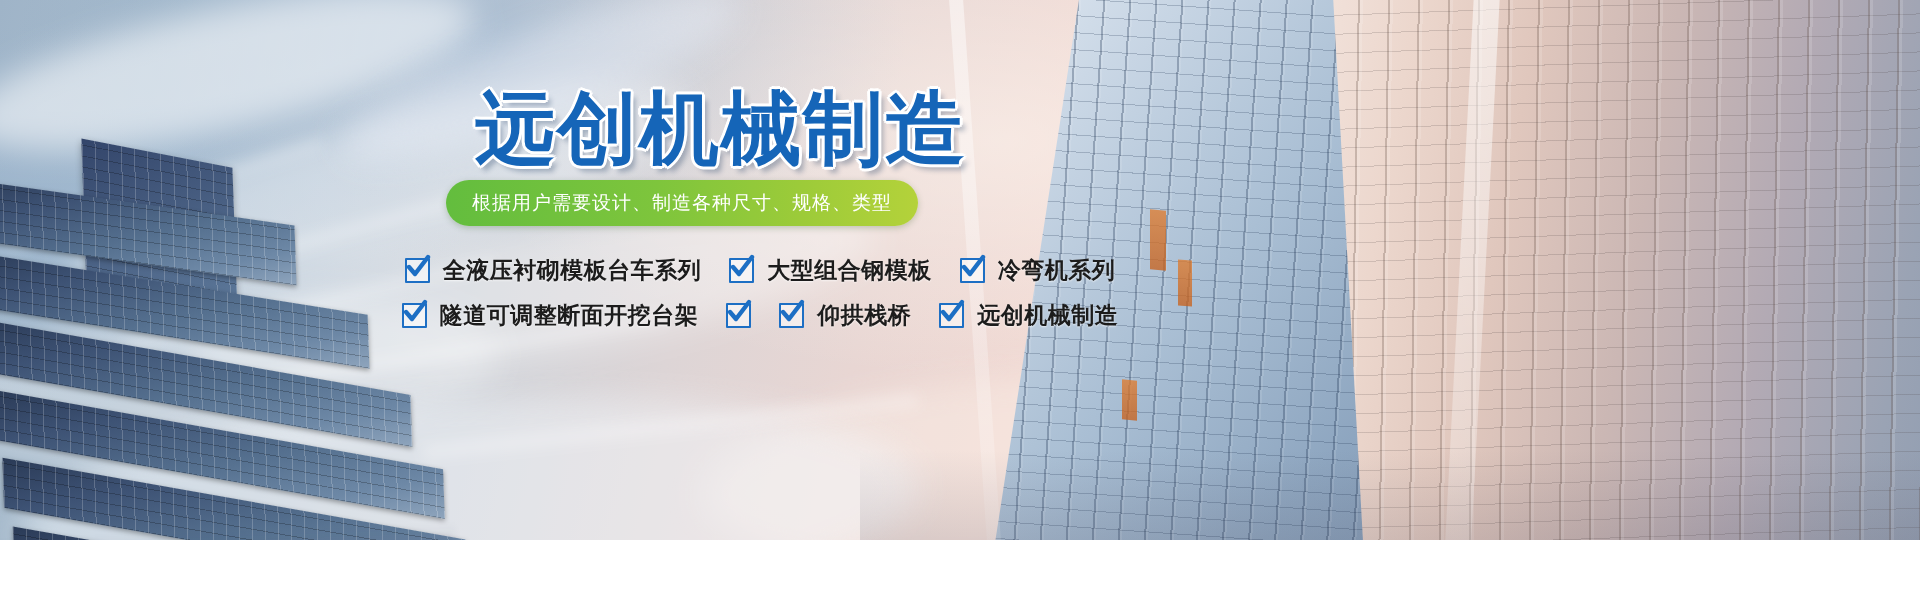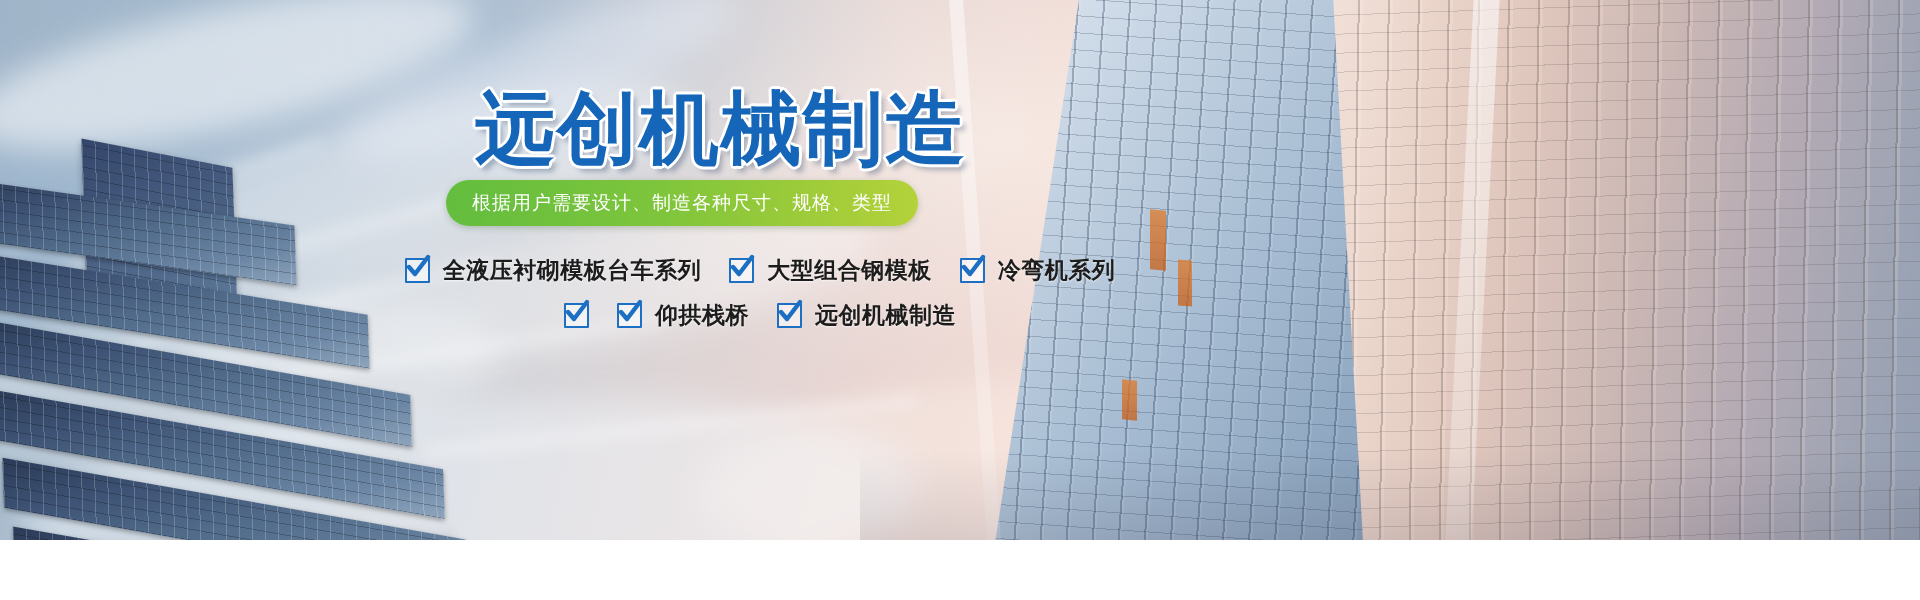--- a/index.html
+++ b/index.html
@@ -298,20 +298,28 @@
         </div>
       </div>
 
       <div class="feat-row">
         <div class="feat-item">
           <span class="chk">
             <svg viewBox="0 0 28 28">
                 <path d="M5 14 L11 21 L24 4" fill="none" stroke="#1d6fc4" stroke-width="4.4" stroke-linecap="round" stroke-linejoin="round"></path>
               </svg>
           </span>
+          <span class="feat-label">隧道可调整断面开挖台架</span>
+        </div>
+        <div class="feat-item">
+          <span class="chk">
+            <svg viewBox="0 0 28 28">
+                <path d="M5 14 L11 21 L24 4" fill="none" stroke="#1d6fc4" stroke-width="4.4" stroke-linecap="round" stroke-linejoin="round"></path>
+              </svg>
+          </span>
         </div>
         <div class="feat-item">
           <span class="chk">
             <svg viewBox="0 0 28 28">
                 <path d="M5 14 L11 21 L24 4" fill="none" stroke="#1d6fc4" stroke-width="4.4" stroke-linecap="round" stroke-linejoin="round"></path>
               </svg>
           </span>
           <span class="feat-label">仰拱栈桥</span>
         </div>
         <div class="feat-item">

